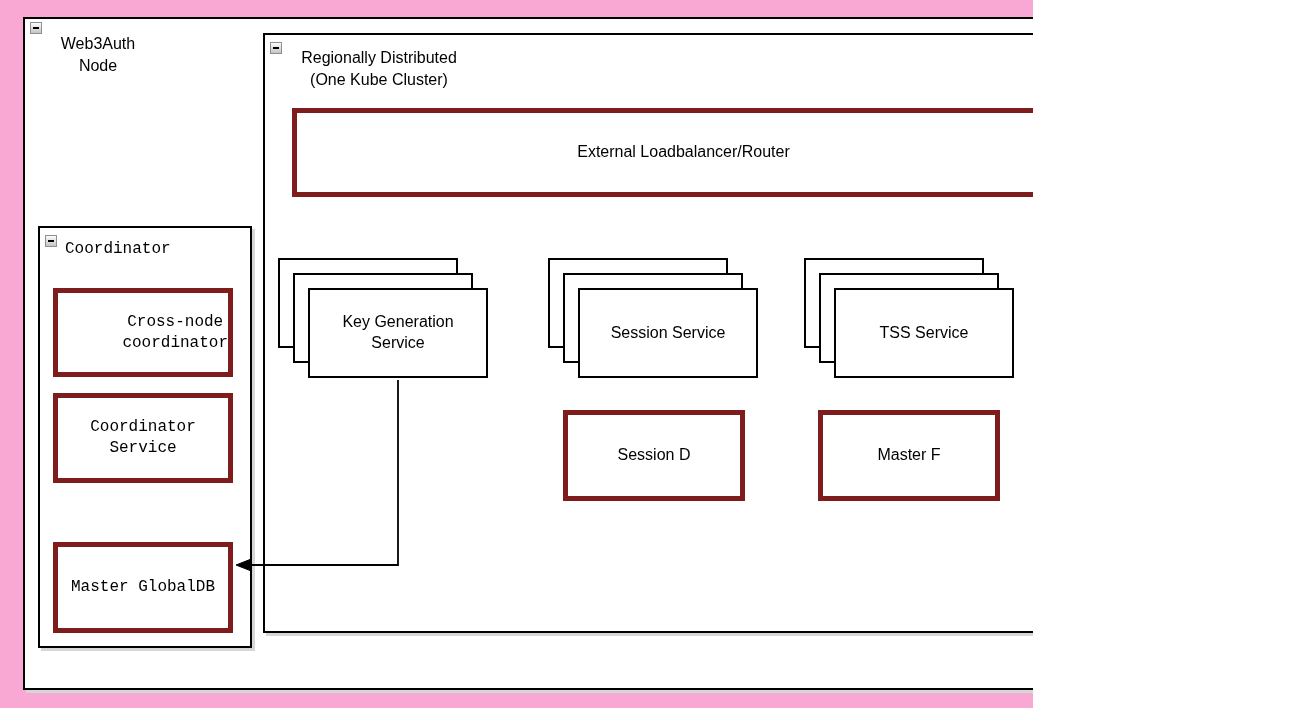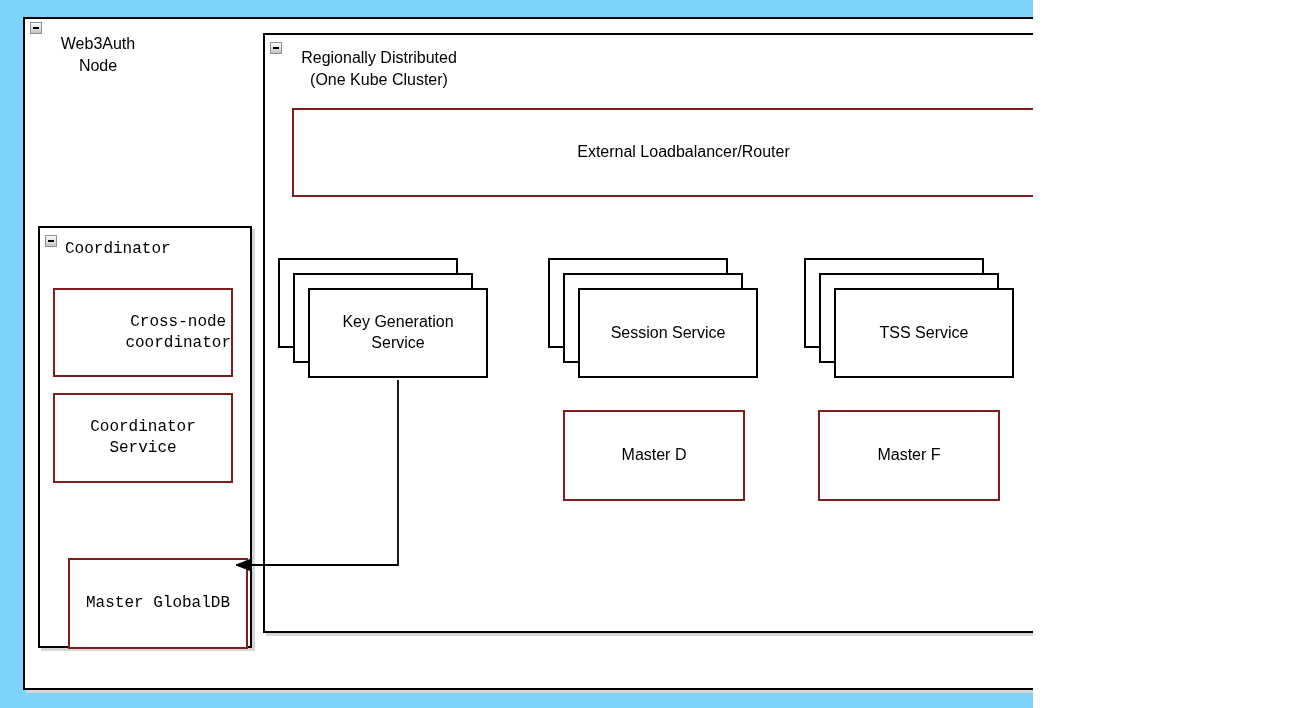--- a/index.html
+++ b/index.html
@@ -5,37 +5,37 @@
   html, body {
     margin: 0;
     padding: 0;
     background: #ffffff;
     font-family: "Liberation Sans", "DejaVu Sans", sans-serif;
   }
   .canvas {
     position: relative;
     width: 1033px;
     height: 708px;
-    background: #7dd3fc;
+    background: #f9a8d4;
     overflow: hidden;
     color: #000;
     font-size: 16px;
   }
   .container {
     position: absolute;
     background: #ffffff;
     border: 2px solid #000000;
     box-shadow: 3px 3px 0 #d6d6d6;
     box-sizing: border-box;
     font-family: Liberation Mono, monospace;
   }
   .box {
     position: absolute;
     background: #ffffff;
-    border: 2px solid #7f1d1d;
+    border: 5px solid #7f1d1d;
     box-sizing: border-box;
     display: flex;
     align-items: center;
     justify-content: center;
   }
   .box .label,
   .stack .label {
     text-align: center;
     white-space: pre-line;
     line-height: 1.3;
@@ -126,41 +126,41 @@
 
   <div class="stack" style="left:804px; top:258px; width:212px; height:122px;">
     <div class="layer back" style="left:0;  top:0;"></div>
     <div class="layer middle" style="left:15px; top:15px;"></div>
     <div class="layer front" style="left:30px; top:30px;">
       <span class="label">TSS Service</span>
     </div>
   </div>
 
   <div class="box" style="left:563px; top:410px; width:182px; height:91px;">
-    <span class="label">Master D</span>
+    <span class="label">Session D</span>
   </div>
 
   <div class="box" style="left:818px; top:410px; width:182px; height:91px;">
     <span class="label">Master F</span>
   </div>
 
   <div class="container" style="left:38px; top:226px; width:214px; height:422px;">
     <div class="collapse-icon" style="left:5px; top:7px;"></div>
     <div class="container-label" style="left:25px; top:11px;">Coordinator</div>
 
     <div class="box" style="left:13px; top:60px; width:180px; height:89px;justify-content:flex-end;">
       <span class="label">Cross-node
 coordinator</span>
     </div>
 
     <div class="box" style="left:13px; top:165px; width:180px; height:90px;">
       <span class="label">Coordinator Service</span>
     </div>
 
-    <div class="box" style="left:28px; top:314px; width:180px; height:91px;margin-top:16px;">
+    <div class="box" style="left:13px; top:314px; width:180px; height:91px;">
       <span class="label">Master GlobalDB</span>
     </div>
   </div>
 
   <svg class="overlay" width="1302" height="708" viewBox="0 0 1302 708">
     <path d="M 398 380 L 398 565 L 249 565" fill="none" stroke="#000000" stroke-width="1.8"></path>
     <path d="M 236 565 L 250 559.5 L 250 570.5 Z" fill="#000000" stroke="#000000"></path>
   </svg>
 
 </div>

